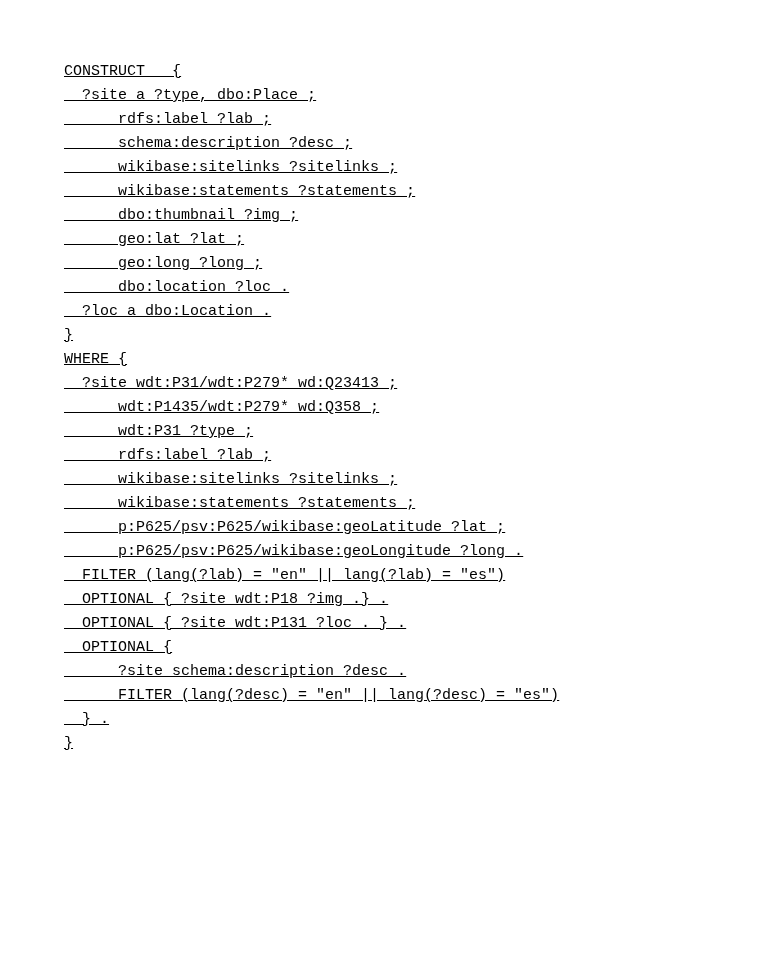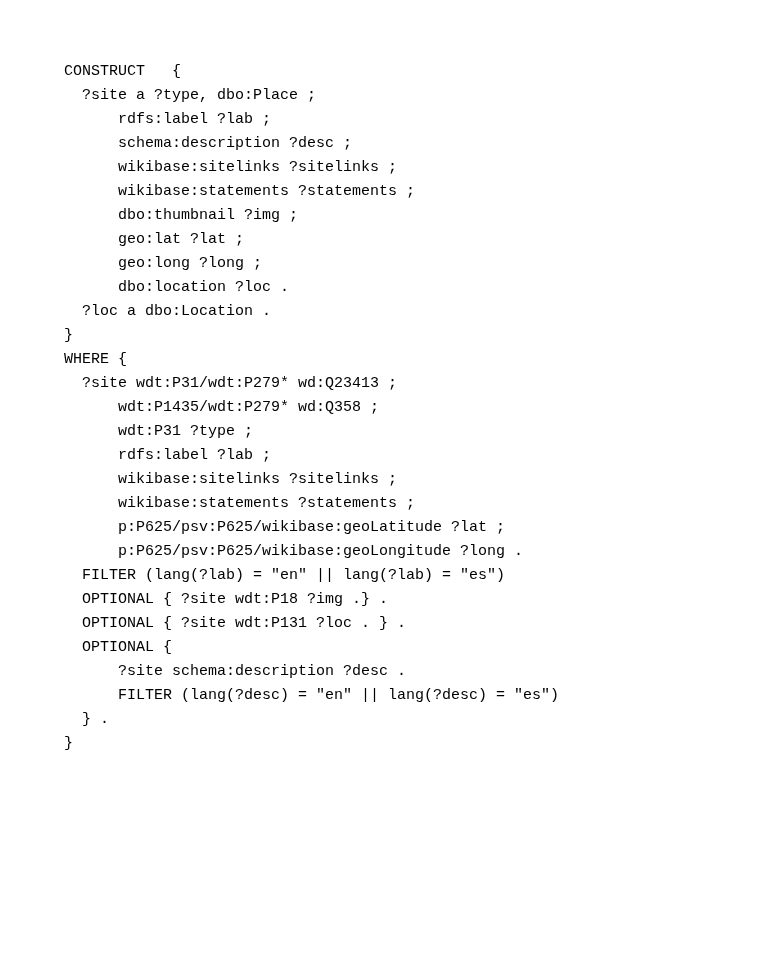--- a/index.html
+++ b/index.html
@@ -1,18 +1,19 @@
 <!DOCTYPE html>
 <html><head>
   <meta charset="utf-8">
   <style>
     * {
       margin: 16px;
       padding: 0;
       box-sizing: border-box;
+      text-decoration: underline;
     }
 
     body {
       background-color: #ffffff;
       font-family: 'Courier New', Courier, monospace;
       font-size: 15px;
       line-height: 1.6;
       color: #000000;
       padding: 12px 16px;
       width: 781px;

